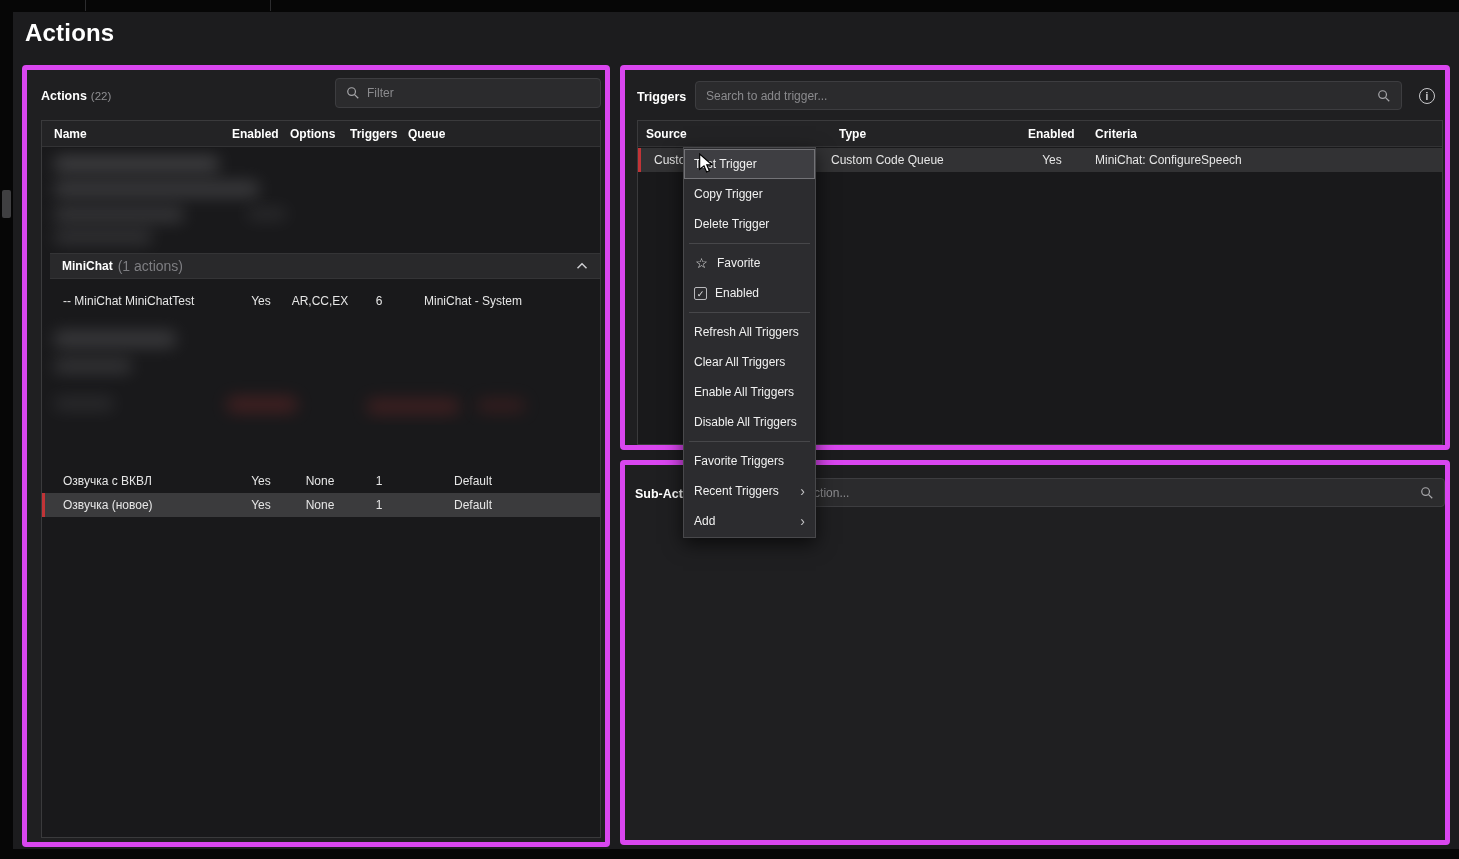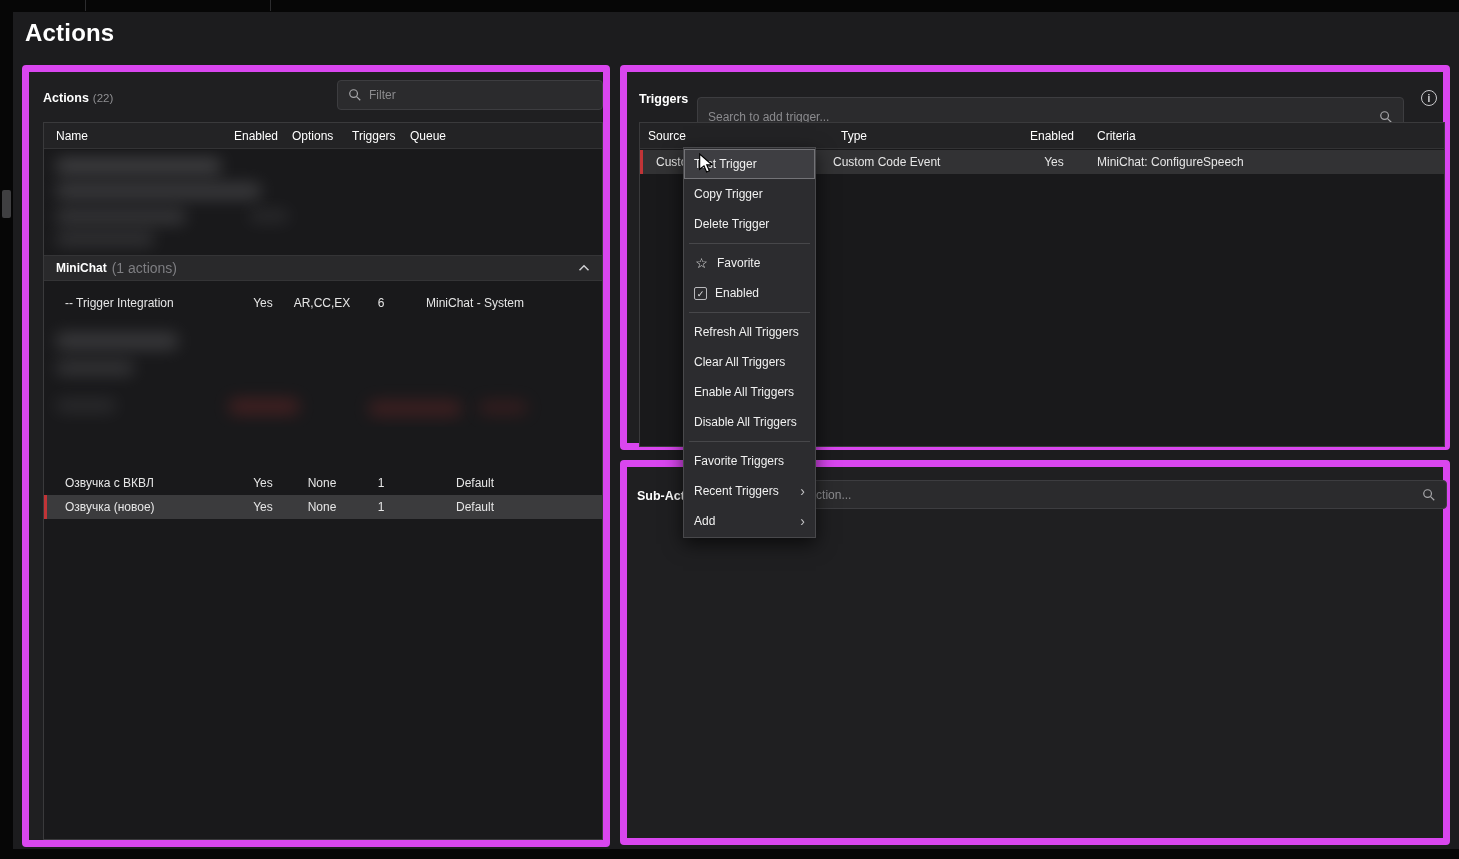--- a/index.html
+++ b/index.html
@@ -8,47 +8,47 @@
 
   
   .edge{position:absolute;background:#060606}
   .tabline{position:absolute;top:0;width:1px;height:11px;background:#2c2c2e}
   .notch{position:absolute;left:2px;top:190px;width:9px;height:28px;background:#3f3f41;border-radius:2px}
 
   
   #app{position:absolute;left:13px;top:12px;width:1446px;height:837px;background:#1c1c1e}
   .page-title{position:absolute;left:12px;top:7px;font-size:24px;font-weight:700;color:#fff;letter-spacing:.2px}
 
-  .panel{position:absolute;background:#1f1f21;border:7px solid #d946ef;border-radius:4px}
+  .panel{position:absolute;background:#1f1f21;border:5px solid #d946ef;border-radius:4px}
   #p-actions{left:9px;top:53px;width:588px;height:782px}
   #p-triggers{left:607px;top:53px;width:830px;height:385px}
   #p-subactions{left:607px;top:448px;width:830px;height:385px}
 
   .panel-title{position:absolute;font-size:12.5px;font-weight:700;color:#fff;white-space:nowrap}
   .panel-title .dim{font-weight:400;color:#8f8f92;margin-left:4px;font-size:11.5px}
 
   
   .tbox{position:absolute;background:#2b2b2d;border:1px solid #3d3d40;border-radius:4px;display:flex;align-items:center;padding:0 10px;gap:7px}
   .tbox input{flex:1;background:transparent;border:none;outline:none;color:#e8e8e8;font-size:12px;font-family:inherit}
   .tbox input::placeholder{color:#8b8b8e}
   .mag{flex:0 0 auto;width:14px;height:14px}
 
   
   .table{position:absolute;background:#19191b;border:1px solid #3a3a3c}
   .thead{position:absolute;left:0;right:0;top:0;height:26px;background:#232325;border-bottom:1px solid #333335;
-    display:grid;align-items:center;font-size:12px;font-weight:400;color:#fff}
+    display:grid;align-items:center;font-size:12px;font-weight:700;color:#fff}
   .agrid{grid-template-columns:190px 58px 60px 58px 130px}
   .tgrid{grid-template-columns:193px 189px 64px 1fr}
   .row{position:absolute;left:0;right:0;height:24px;display:grid;align-items:center;font-size:12px;color:#e6e6e6}
   .cen{text-align:center}
   .padname{padding-left:21px;white-space:nowrap;overflow:hidden}
   .row.sel{background:#3b3b3d}
   .redbar{position:absolute;left:0;top:0;bottom:0;width:3px;background:#c13437}
 
-  .group{position:absolute;left:0;right:0;height:26px;background:#29292b;border-top:1px solid #343436;border-bottom:1px solid #343436;
+  .group{position:absolute;left:8px;right:0;height:26px;background:#29292b;border-top:1px solid #343436;border-bottom:1px solid #343436;
     display:flex;align-items:center;padding:0 12px;cursor:default}
   .group .gname{font-size:12px;font-weight:700;color:#fff}
   .group .gcount{font-size:14px;color:#7e7e82;margin-left:5px}
   .group .chev{margin-left:auto;width:12px;height:8px}
 
   
   .blurblock{position:absolute;left:0;right:0;overflow:hidden}
   .smudge{position:absolute;border-radius:6px;filter:blur(8px)}
 
   
@@ -122,21 +122,21 @@
 
       <div class="group" style="top:132px">
         <span class="gname">MiniChat</span>
         <span class="gcount">(1 actions)</span>
         <svg class="chev" viewBox="0 0 12 8">
             <polyline points="1.5,6.2 6,1.8 10.5,6.2" fill="none" stroke="#cfcfd2" stroke-width="1.5"></polyline>
           </svg>
       </div>
 
       <div class="row agrid" style="top:168px">
-        <span class="padname">-- Trigger Integration</span>
+        <span class="padname">-- MiniChat MiniChatTest</span>
         <span class="cen">Yes</span>
         <span class="cen">AR,CC,EX</span>
         <span class="cen">6</span>
         <span class="cen">MiniChat - System</span>
       </div>
 
       <div class="blurblock" style="top:196px;height:108px">
         <i class="smudge" style="left:12px;top:14px;width:122px;height:16px;background:#6a6a6d;opacity:.42"></i>
         <i class="smudge" style="left:12px;top:42px;width:78px;height:14px;background:#626265;opacity:.4"></i>
         <i class="smudge" style="left:12px;top:80px;width:60px;height:13px;background:#58585b;opacity:.3"></i>
@@ -162,40 +162,40 @@
         <span class="cen">1</span>
         <span class="cen">Default</span>
       </div>
     </div>
   </section>
 
   <section class="panel" id="p-triggers">
     <div class="panel-title" style="left:12px;top:20px">
       <span>Triggers</span>
     </div>
-    <div class="tbox" style="left:70px;top:25px;width:707px;height:40px">
+    <div class="tbox" style="left:70px;top:11px;width:707px;height:29px">
       <input type="text" placeholder="Search to add trigger..." style="">
       <svg class="mag" viewBox="0 0 16 16">
           <circle cx="6.4" cy="6.4" r="4.4" fill="none" stroke="#a7a7aa" stroke-width="1.4"></circle>
           <line x1="9.8" y1="9.8" x2="14" y2="14" stroke="#a7a7aa" stroke-width="1.4"></line>
         </svg>
     </div>
     <div class="info" style="left:794px;top:18px">i</div>
 
     <div class="table" style="left:12px;top:50px;width:806px;height:325px">
       <div class="thead tgrid">
         <span style="padding-left:8px">Source</span>
         <span style="padding-left:8px">Type</span>
         <span style="padding-left:8px">Enabled</span>
         <span style="padding-left:11px">Criteria</span>
       </div>
       <div class="row tgrid trow" style="top:27px">
         <span class="redbar"></span>
         <span style="padding-left:16px">Custom</span>
-        <span>Custom Code Event</span>
+        <span>Custom Code Queue</span>
         <span class="cen">Yes</span>
         <span style="padding-left:11px">MiniChat: ConfigureSpeech</span>
       </div>
     </div>
   </section>
 
   <section class="panel" id="p-subactions">
     <div class="panel-title" style="left:10px;top:22px">
       <span>Sub-Actions</span>
     </div>

